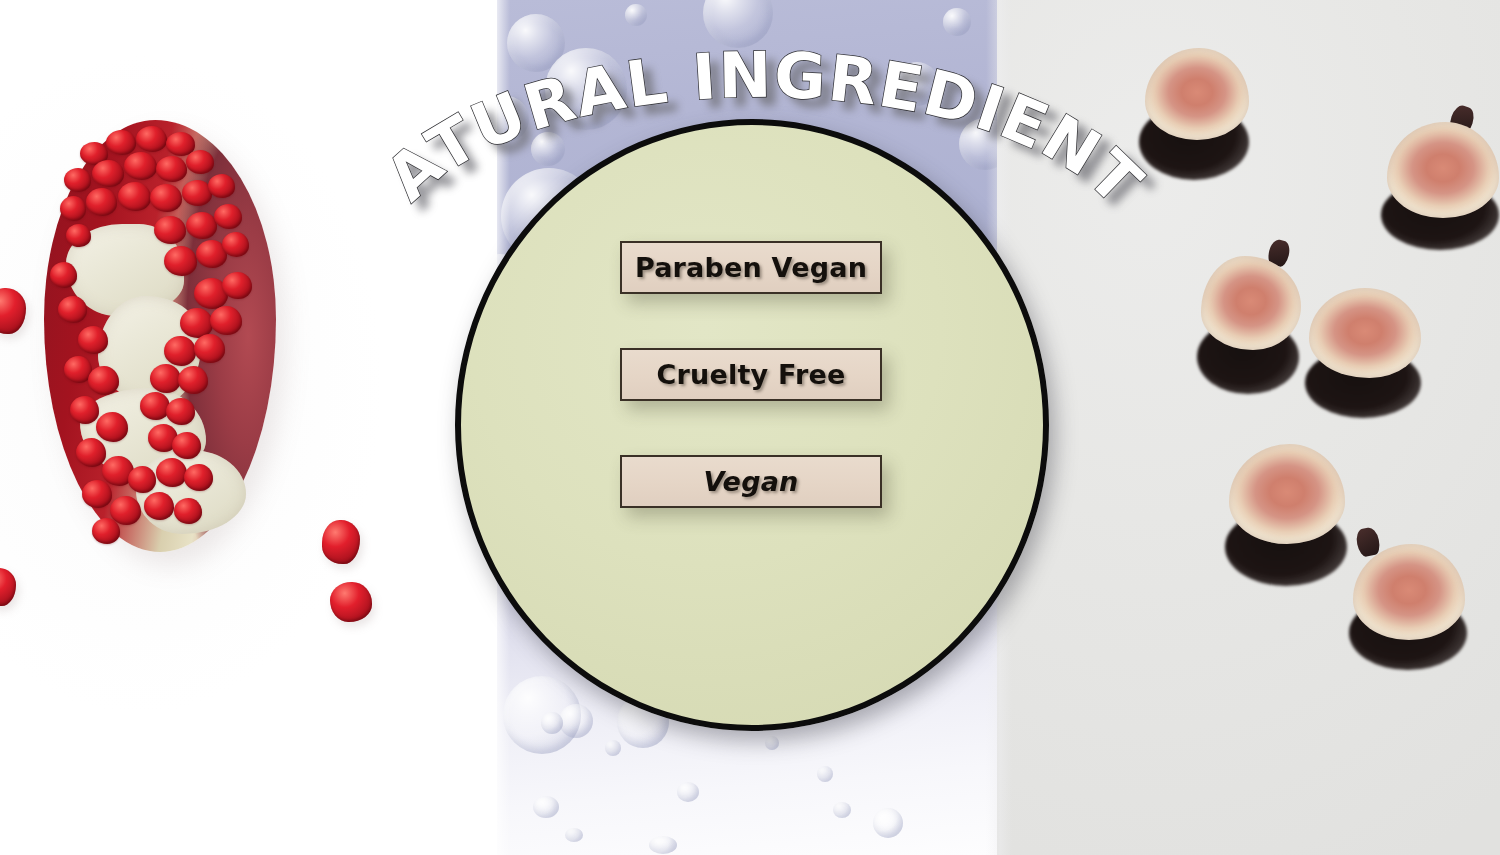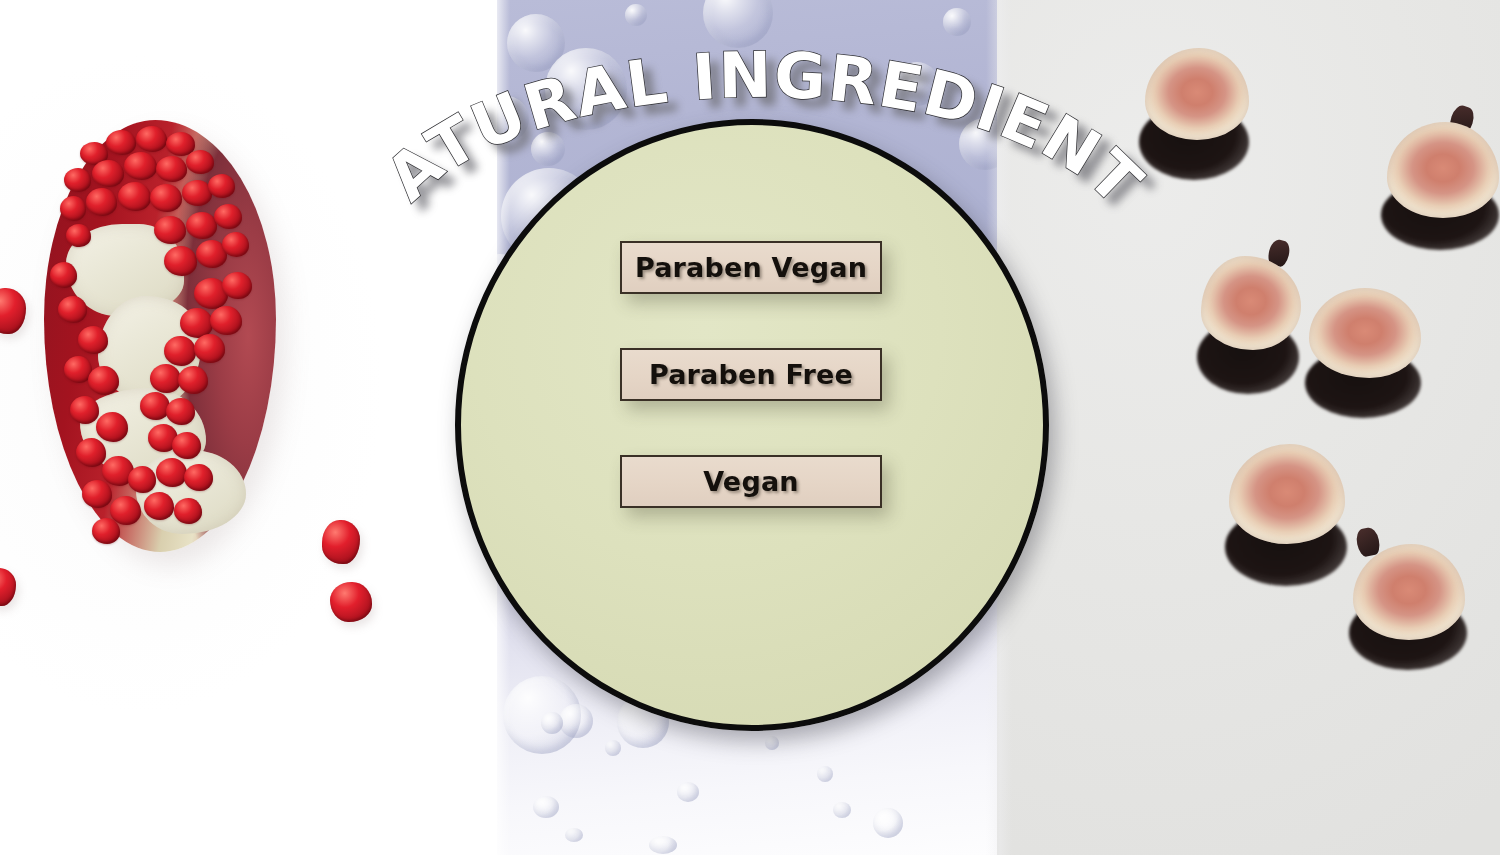--- a/index.html
+++ b/index.html
@@ -221,21 +221,21 @@
     height: 53px;
     margin-bottom: 54px;
     background: linear-gradient(180deg, #e9dbcd 0%, #e5d5c6 55%, #e0cfc0 100%);
     border: 2px solid #3a3026;
     box-sizing: border-box;
     display: flex;
     align-items: center;
     justify-content: center;
     box-shadow: 7px 9px 16px rgba(70,70,50,.30);
   }
-  .benefit-box:last-child { margin-bottom: 8px; }
+  .benefit-box:last-child { margin-bottom: 8px; font-style: italic; }
   .benefit-label {
     font-family: "DejaVu Sans", "Liberation Sans", sans-serif;
     font-size: 27px;
     font-weight: bold;
     color: #14100c;
     letter-spacing: .2px;
     text-shadow: 2px 2px 3px rgba(60,50,40,.45);
     white-space: nowrap;
   }
 </style>
@@ -382,21 +382,21 @@
   <div class="seam" id="seam-left"></div>
   <div class="seam" id="seam-right"></div>
 
   <div id="green-circle"></div>
 
   <div id="benefit-list">
     <div class="benefit-box">
       <span class="benefit-label">Paraben Vegan</span>
     </div>
     <div class="benefit-box">
-      <span class="benefit-label">Paraben Free</span>
+      <span class="benefit-label">Cruelty Free</span>
     </div>
     <div class="benefit-box">
       <span class="benefit-label">Vegan</span>
     </div>
   </div>
 
   <div id="title-wrap">
     <svg id="title-svg" viewBox="0 0 740 190" xmlns="http://www.w3.org/2000/svg">
       <defs>
         <path id="arcPath" d="M 30,172 C 160,40 580,40 712,172"></path>

